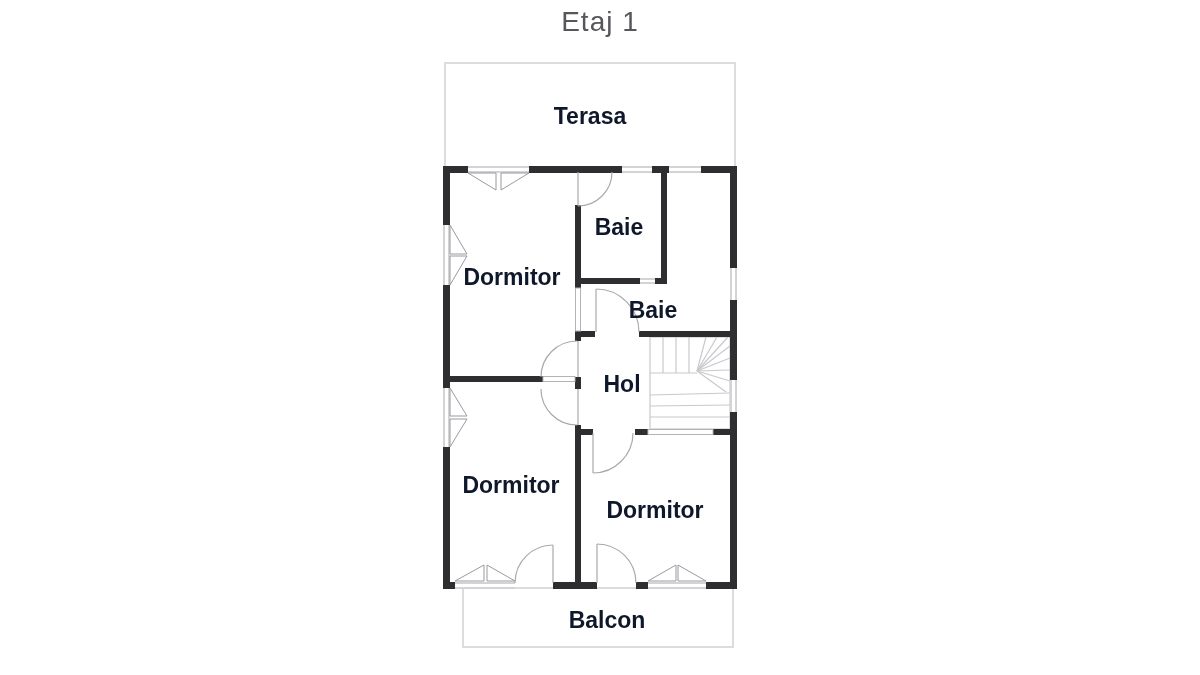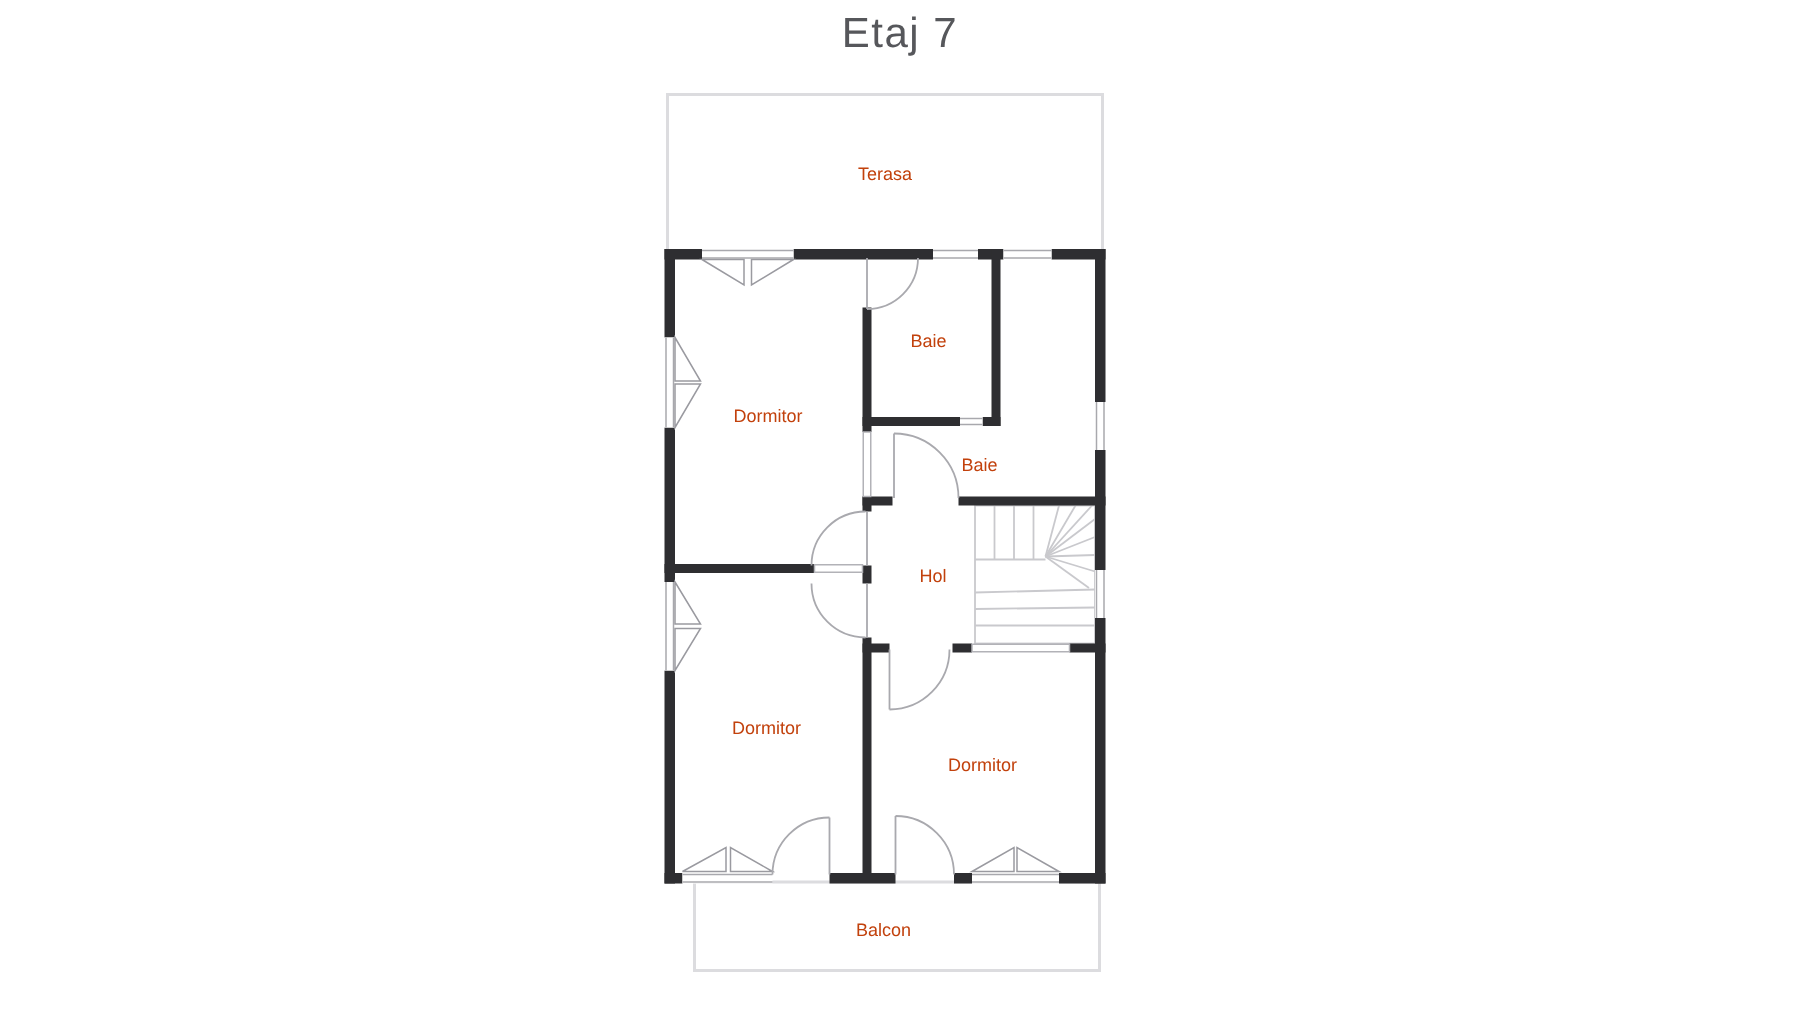--- a/index.html
+++ b/index.html
@@ -17,33 +17,33 @@
     transform:translateX(-50%);
     font-size:28px;
     font-weight:400;
     letter-spacing:1px;
     color:#56575b;
     white-space:nowrap;
   }
   .room-label{
     position:absolute;
     transform:translate(-50%,-50%);
-    font-size:12px;
-    font-weight:400;
-    color:#c2410c;
+    font-size:23px;
+    font-weight:700;
+    color:#0f172a;
     white-space:nowrap;
   }
   .lbl-terasa{left:590px;top:116px;}
   .lbl-baie-top{left:619px;top:227px;}
   .lbl-dormitor-top{left:512px;top:277px;}
   .lbl-baie-mid{left:653px;top:310px;}
   .lbl-hol{left:622px;top:384px;}
   .lbl-dormitor-bl{left:511px;top:485px;}
   .lbl-dormitor-br{left:655px;top:510px;}
-  .lbl-balcon{left:589px;top:620px;}
+  .lbl-balcon{left:607px;top:620px;}
 </style>
 </head>
 <body>
 
 <div class="canvas">
 
   <svg class="plan-svg" width="1200" height="675" viewBox="0 0 1200 675">
 
     <g fill="#ffffff" stroke="#dcdcdf" stroke-width="2">
       <rect x="445" y="63" width="290" height="104"></rect>
@@ -197,21 +197,21 @@
       <path d="M 593,473 A 40,40 0 0 0 633,433"></path>
 
       <line x1="553" y1="545" x2="553" y2="583"></line>
       <path d="M 515,583 A 38,38 0 0 1 553,545"></path>
 
       <line x1="597" y1="544" x2="597" y2="583"></line>
       <path d="M 597,544 A 39,39 0 0 1 636,583"></path>
     </g>
   </svg>
 
-  <div class="title">Etaj 7</div>
+  <div class="title">Etaj 1</div>
 
   <div class="room-label lbl-terasa">Terasa</div>
   <div class="room-label lbl-baie-top">Baie</div>
   <div class="room-label lbl-dormitor-top">Dormitor</div>
   <div class="room-label lbl-baie-mid">Baie</div>
   <div class="room-label lbl-hol">Hol</div>
   <div class="room-label lbl-dormitor-bl">Dormitor</div>
   <div class="room-label lbl-dormitor-br">Dormitor</div>
   <div class="room-label lbl-balcon">Balcon</div>
 </div>

